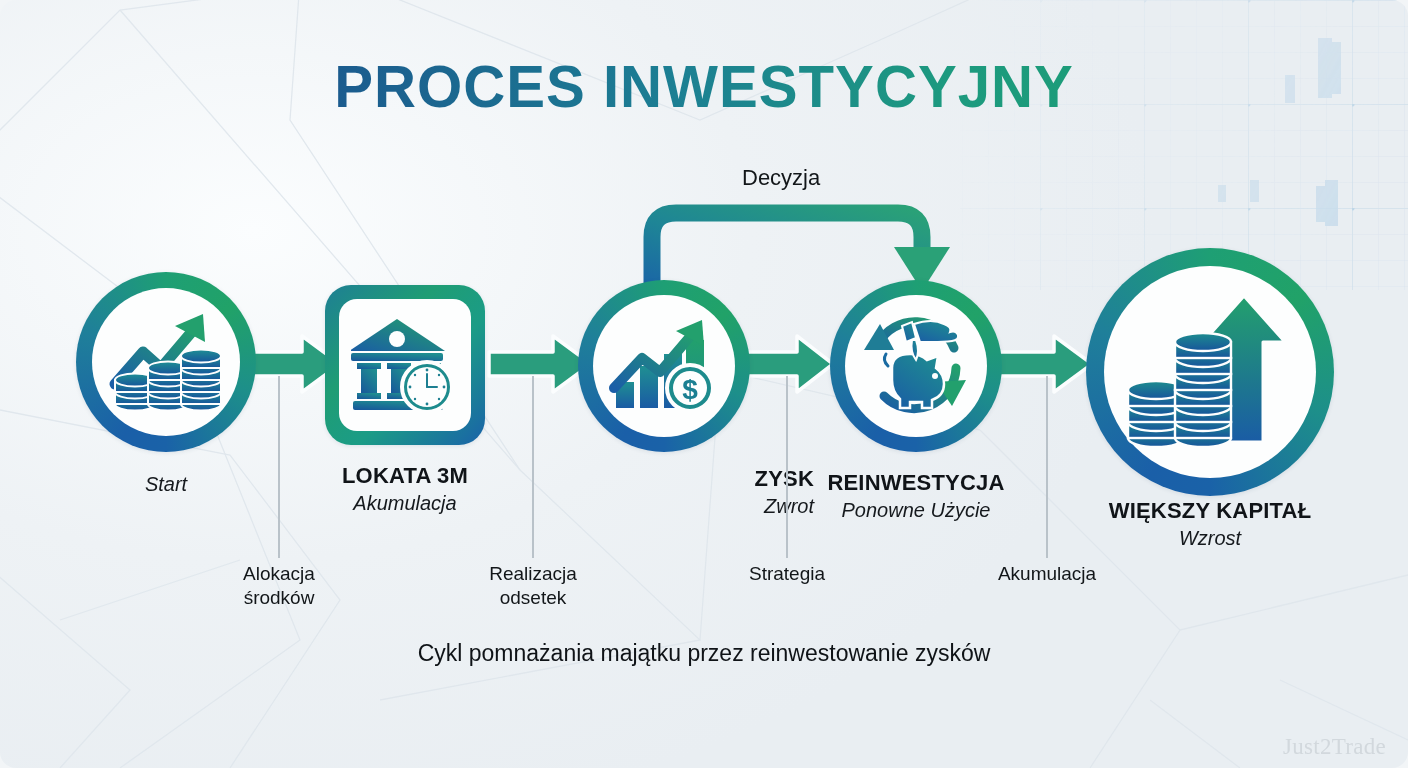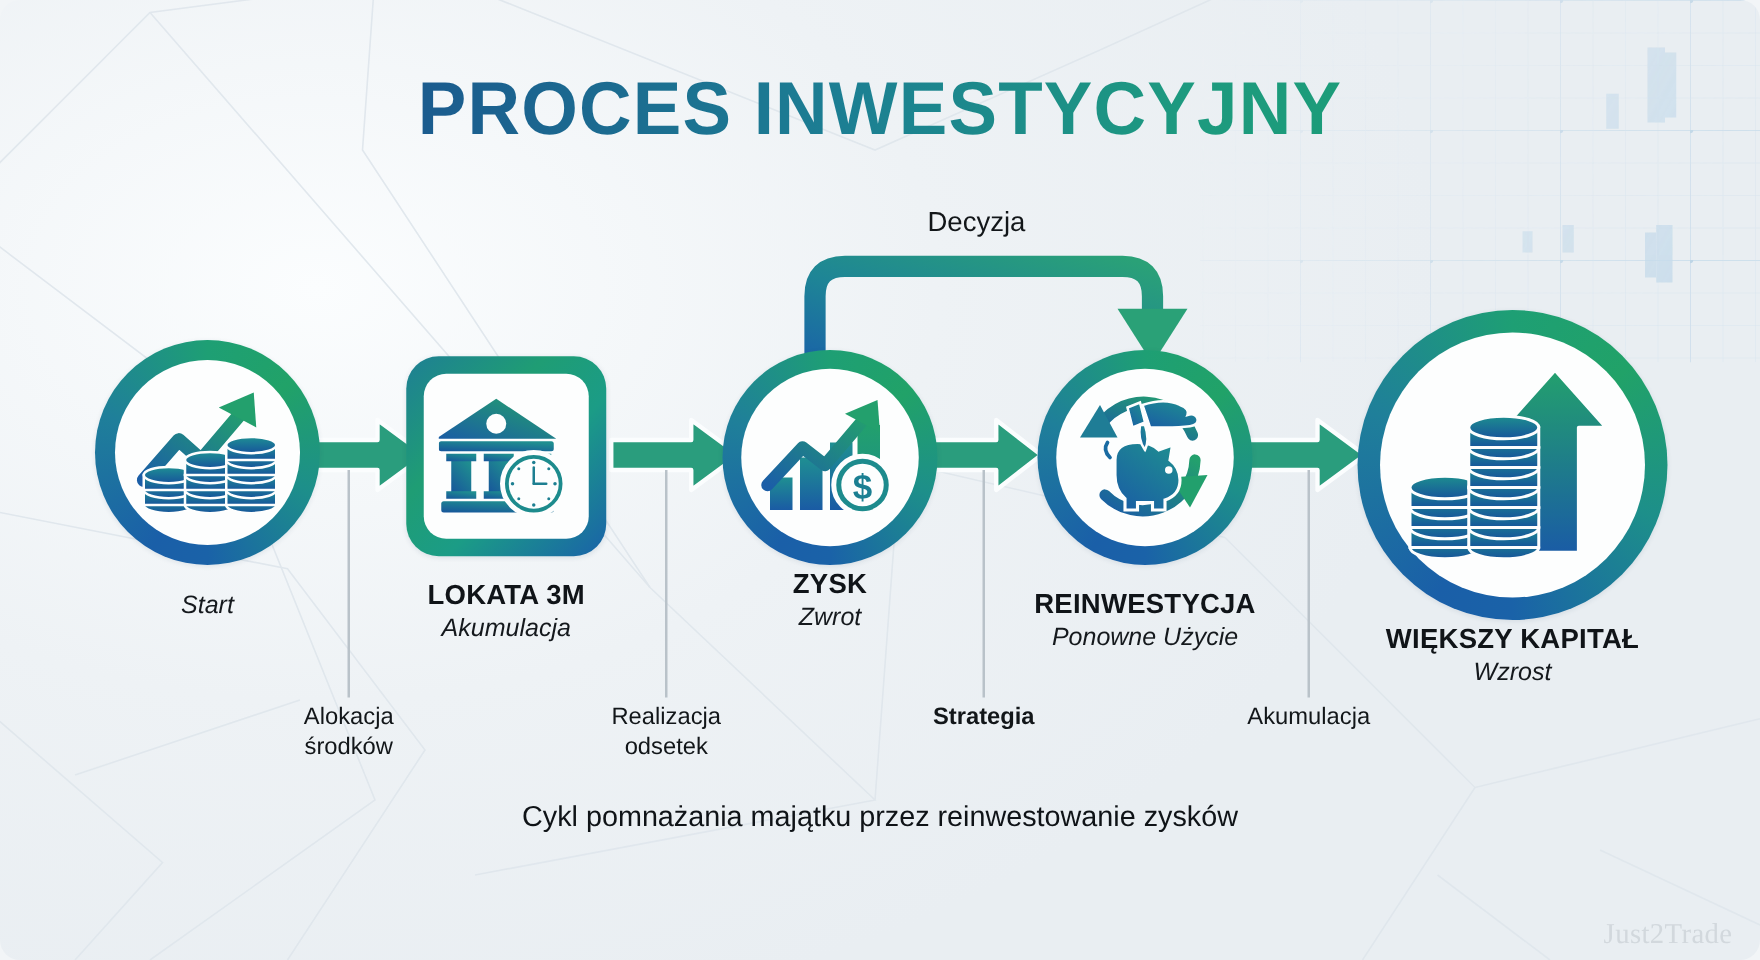--- a/index.html
+++ b/index.html
@@ -300,21 +300,21 @@
             </g>
             <rect x="78" y="24" width="18" height="68" fill="url(#g3c)"></rect>
             <path d="M6,72 L34,42 L52,56 L86,16" fill="none" stroke="url(#g3a)" stroke-width="10" stroke-linecap="round" stroke-linejoin="round"></path>
             <path d="M94,4 L96,30 L68,15 Z" fill="#23a06d"></path>
             <circle cx="82" cy="72" r="23" fill="#1d8b8d" stroke="#fdfefe" stroke-width="4"></circle>
             <circle cx="82" cy="72" r="17" fill="#fdfefe"></circle>
             <text x="82" y="83" text-anchor="middle" font-family="'Liberation Sans',sans-serif" font-size="28" font-weight="bold" fill="#1b7f92">$</text>
           </svg>
         </div>
       </div>
-      <div class="caption" style="top:174px;">
+      <div class="caption" style="top:186px;text-align:right;">
         <div class="t">ZYSK</div>
         <div class="s">Zwrot</div>
       </div>
     </div>
 
     <div class="node" style="left:830px;top:280px;width:172px;">
       <div class="shape ring" style="width:172px;height:172px;">
         <div class="inner" style="width:142px;height:142px;">
           <svg width="116" height="112" viewBox="0 0 116 112">
             <defs>
@@ -411,21 +411,21 @@
     <div style="position:absolute;left:532px;top:376px;width:2px;">
       <div class="tick" style="left:0;top:0;height:182px;"></div>
       <div class="sublabel" style="top:186px;">
         <div>Realizacja</div>
         <div>odsetek</div>
       </div>
     </div>
 
     <div style="position:absolute;left:786px;top:376px;width:2px;">
       <div class="tick" style="left:0;top:0;height:182px;"></div>
-      <div class="sublabel" style="top:186px;font-weight:bold;">
+      <div class="sublabel" style="top:186px;">
         <div>Strategia</div>
       </div>
     </div>
 
     <div style="position:absolute;left:1046px;top:376px;width:2px;">
       <div class="tick" style="left:0;top:0;height:182px;"></div>
       <div class="sublabel" style="top:186px;">
         <div>Akumulacja</div>
       </div>
     </div>

